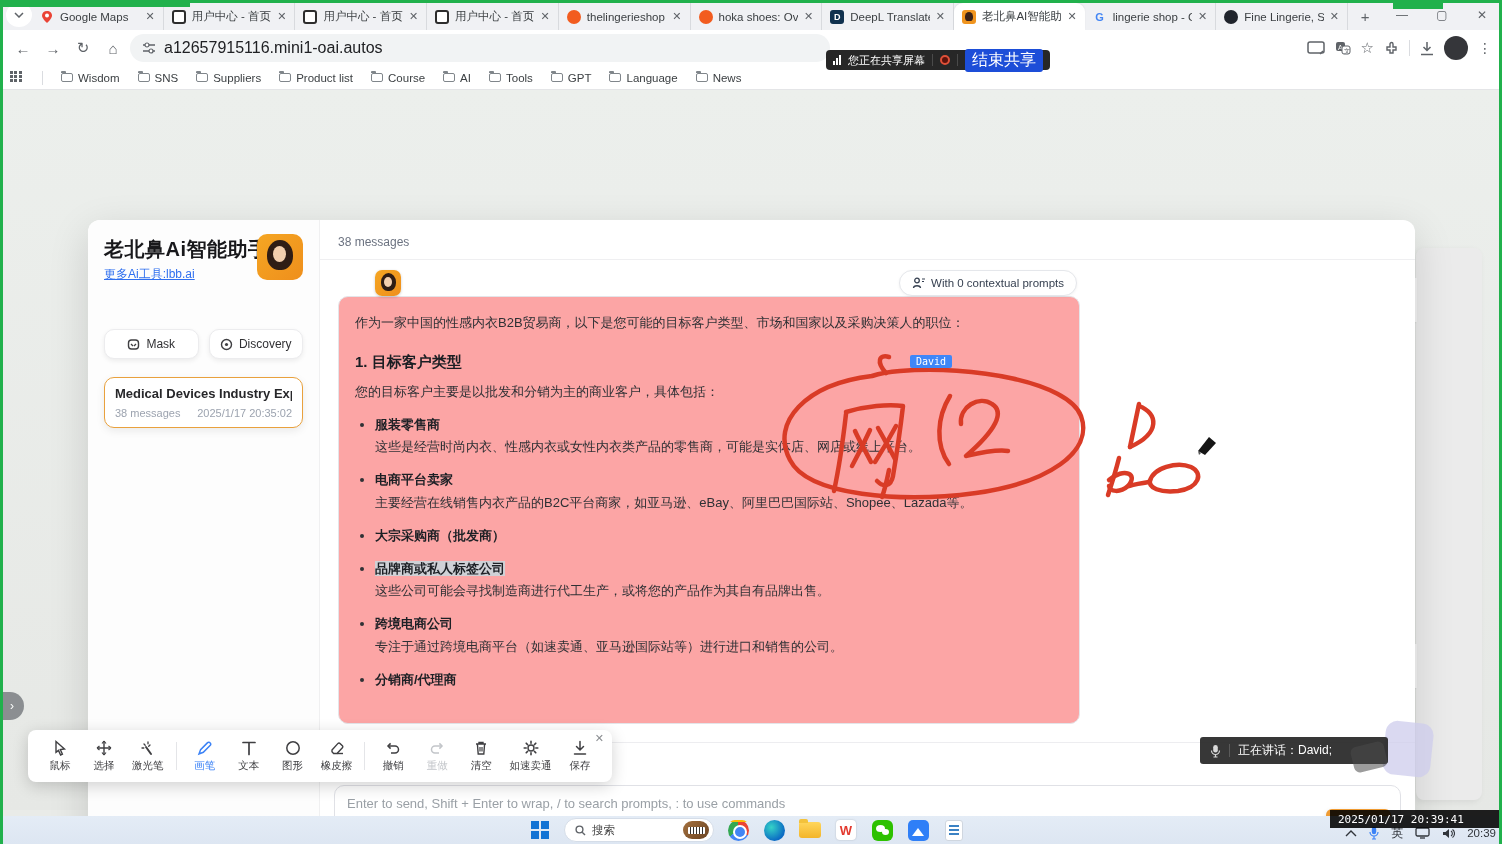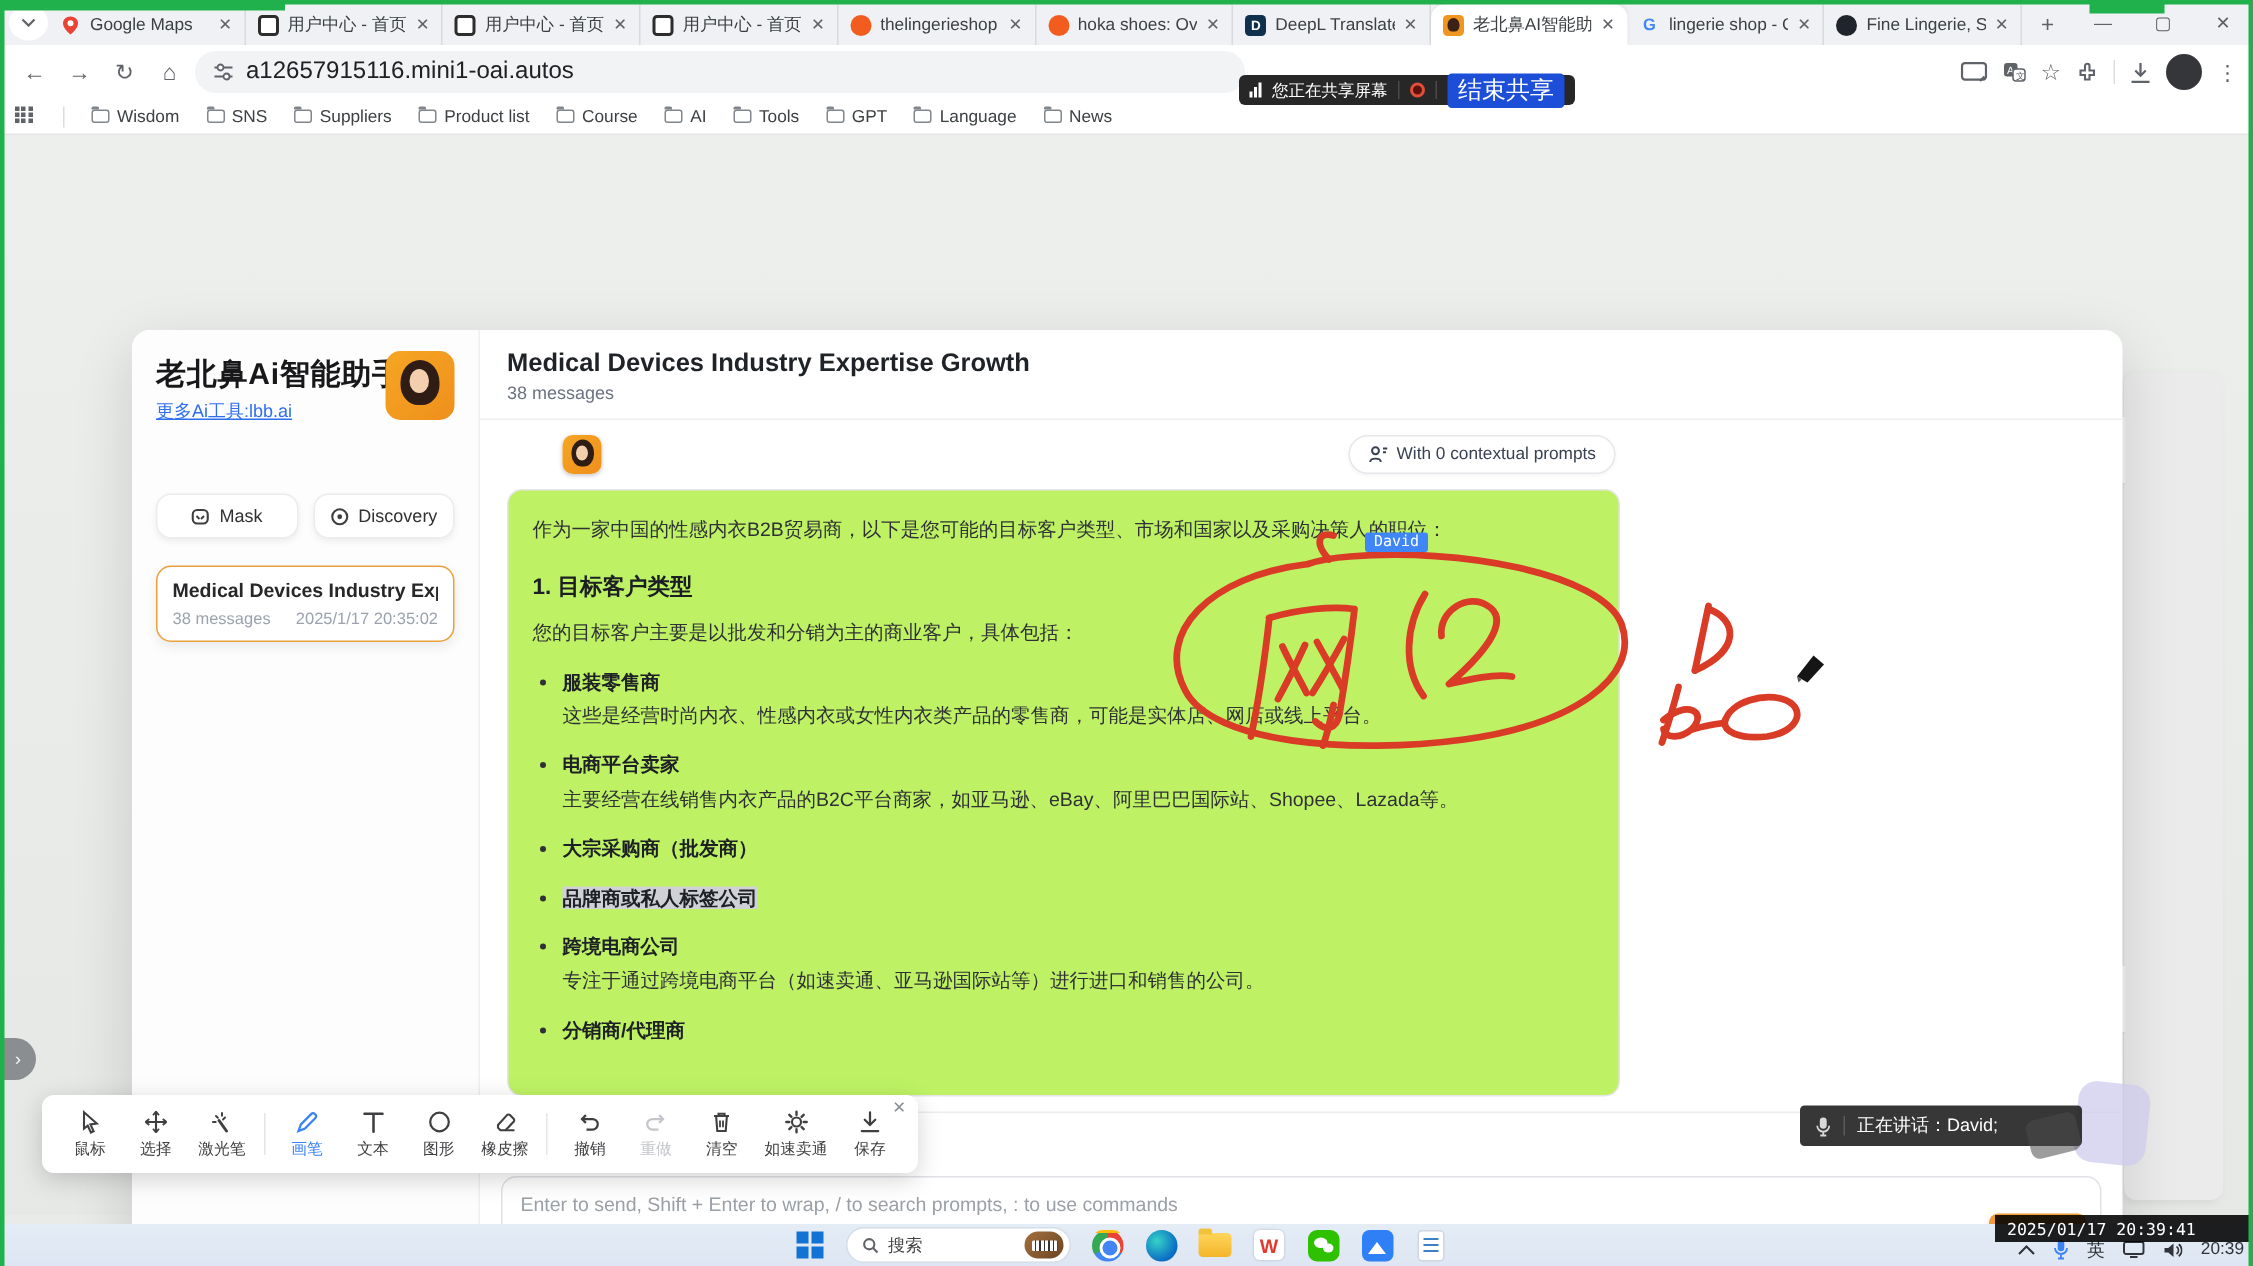--- a/index.html
+++ b/index.html
@@ -75,21 +75,21 @@
   .main { flex:1; display:flex; flex-direction:column; min-width:0; }
   .chead { padding:12px 18px 10px; border-bottom:1px solid #efeff1; }
   .chead .t { font-size:17px; font-weight:bold; color:#1f2328; }
   .chead .s { font-size:12px; color:#6b7280; margin-top:3px; }
   .cbody { flex:1; overflow:hidden; padding:10px 18px 0; position:relative; }
   .brow { display:flex; align-items:flex-start; justify-content:space-between;margin-left:37px; }
   .bot-avatar { width:26px; height:26px; border-radius:7px; background:linear-gradient(135deg,#f5a623,#ef8f1c); position:relative; overflow:hidden; box-shadow:0 1px 3px rgba(0,0,0,.2); }
   .bot-avatar::before { content:""; position:absolute; left:6px; top:3px; width:15px; height:18px; border-radius:50% 50% 45% 45%; background:#2f1d15; }
   .bot-avatar::after { content:""; position:absolute; left:9px; top:7px; width:8px; height:10px; border-radius:50%; background:#f3cfae; }
   .ctx-pill { margin-right:320px; height:26px; border:1px solid #e5e7eb; border-radius:13px; display:flex; align-items:center; gap:6px; padding:0 12px; font-size:11.5px; color:#374151; background:#fff; box-shadow:0 1px 3px rgba(0,0,0,.05); }
-  .bubble { margin-top:10px; width:742px; background:#bef264; border:1px solid #e4e5e9; border-radius:10px; padding:10px 16px 20px; color:#2f3135; font-size:13px; line-height:1.6; }
+  .bubble { margin-top:0; width:742px; background:#fca5a5; border:1px solid #e4e5e9; border-radius:10px; padding:10px 16px 20px; color:#2f3135; font-size:13px; line-height:1.6; }
   .bubble p { margin:6px 0; }
   .bubble h3 { font-size:15px; color:#1b1e23; margin:16px 0 8px; font-weight:bold; }
   .bubble ul { margin:8px 0 4px; padding-left:20px; }
   .bubble li { margin:12px 0; }
   .bt { font-weight:bold; color:#1d2025; }
   .bt.hl { background:#cfd1d6; }
   .bd { margin-top:2px; }
 
   .cfoot { border-top:1px solid #ededf0; padding:8px 14px 12px; position:relative; }
   .icorow { display:flex; gap:8px; margin-bottom:8px; }
@@ -353,21 +353,20 @@
         <div class="t">Medical Devices Industry Exp...</div>
         <div class="row">
           <span>38 messages</span>
           <span>2025/1/17 20:35:02</span>
         </div>
       </div>
     </div>
 
     <div class="main">
       <div class="chead">
-        <div class="t">Medical Devices Industry Expertise Growth</div>
         <div class="s">38 messages</div>
       </div>
       <div class="cbody">
         <div class="brow">
           <div class="bot-avatar"></div>
           <div class="ctx-pill">
             <svg width="13" height="12">
                 <circle cx="5" cy="3.5" r="2.3" fill="none" stroke="#374151" stroke-width="1.3"></circle>
                 <path d="M1.5,11 C1.5,8 8.5,8 8.5,11" fill="none" stroke="#374151" stroke-width="1.3"></path>
                 <path d="M10,2 h3 M10,4.5 h2" stroke="#374151" stroke-width="1.2"></path>
@@ -376,21 +375,21 @@
           </div>
         </div>
         <div class="bubble">
           <p>作为一家中国的性感内衣B2B贸易商，以下是您可能的目标客户类型、市场和国家以及采购决策人的职位：</p>
           <h3>1. 目标客户类型</h3>
           <p>您的目标客户主要是以批发和分销为主的商业客户，具体包括：</p>
           <ul>
             <li><span class="bt">服装零售商</span><div class="bd">这些是经营时尚内衣、性感内衣或女性内衣类产品的零售商，可能是实体店、网店或线上平台。</div></li>
             <li><span class="bt">电商平台卖家</span><div class="bd">主要经营在线销售内衣产品的B2C平台商家，如亚马逊、eBay、阿里巴巴国际站、Shopee、Lazada等。</div></li>
             <li><span class="bt">大宗采购商（批发商）</span></li>
-            <li><span class="bt hl">品牌商或私人标签公司</span></li>
+            <li><span class="bt hl">品牌商或私人标签公司</span><div class="bd">这些公司可能会寻找制造商进行代工生产，或将您的产品作为其自有品牌出售。</div></li>
             <li><span class="bt">跨境电商公司</span><div class="bd">专注于通过跨境电商平台（如速卖通、亚马逊国际站等）进行进口和销售的公司。</div></li>
             <li><span class="bt">分销商/代理商</span></li>
           </ul>
 
         </div>
       </div>
       <div class="cfoot">
         <div class="icorow">
           <span class="cico">
               <svg width="10" height="10">

